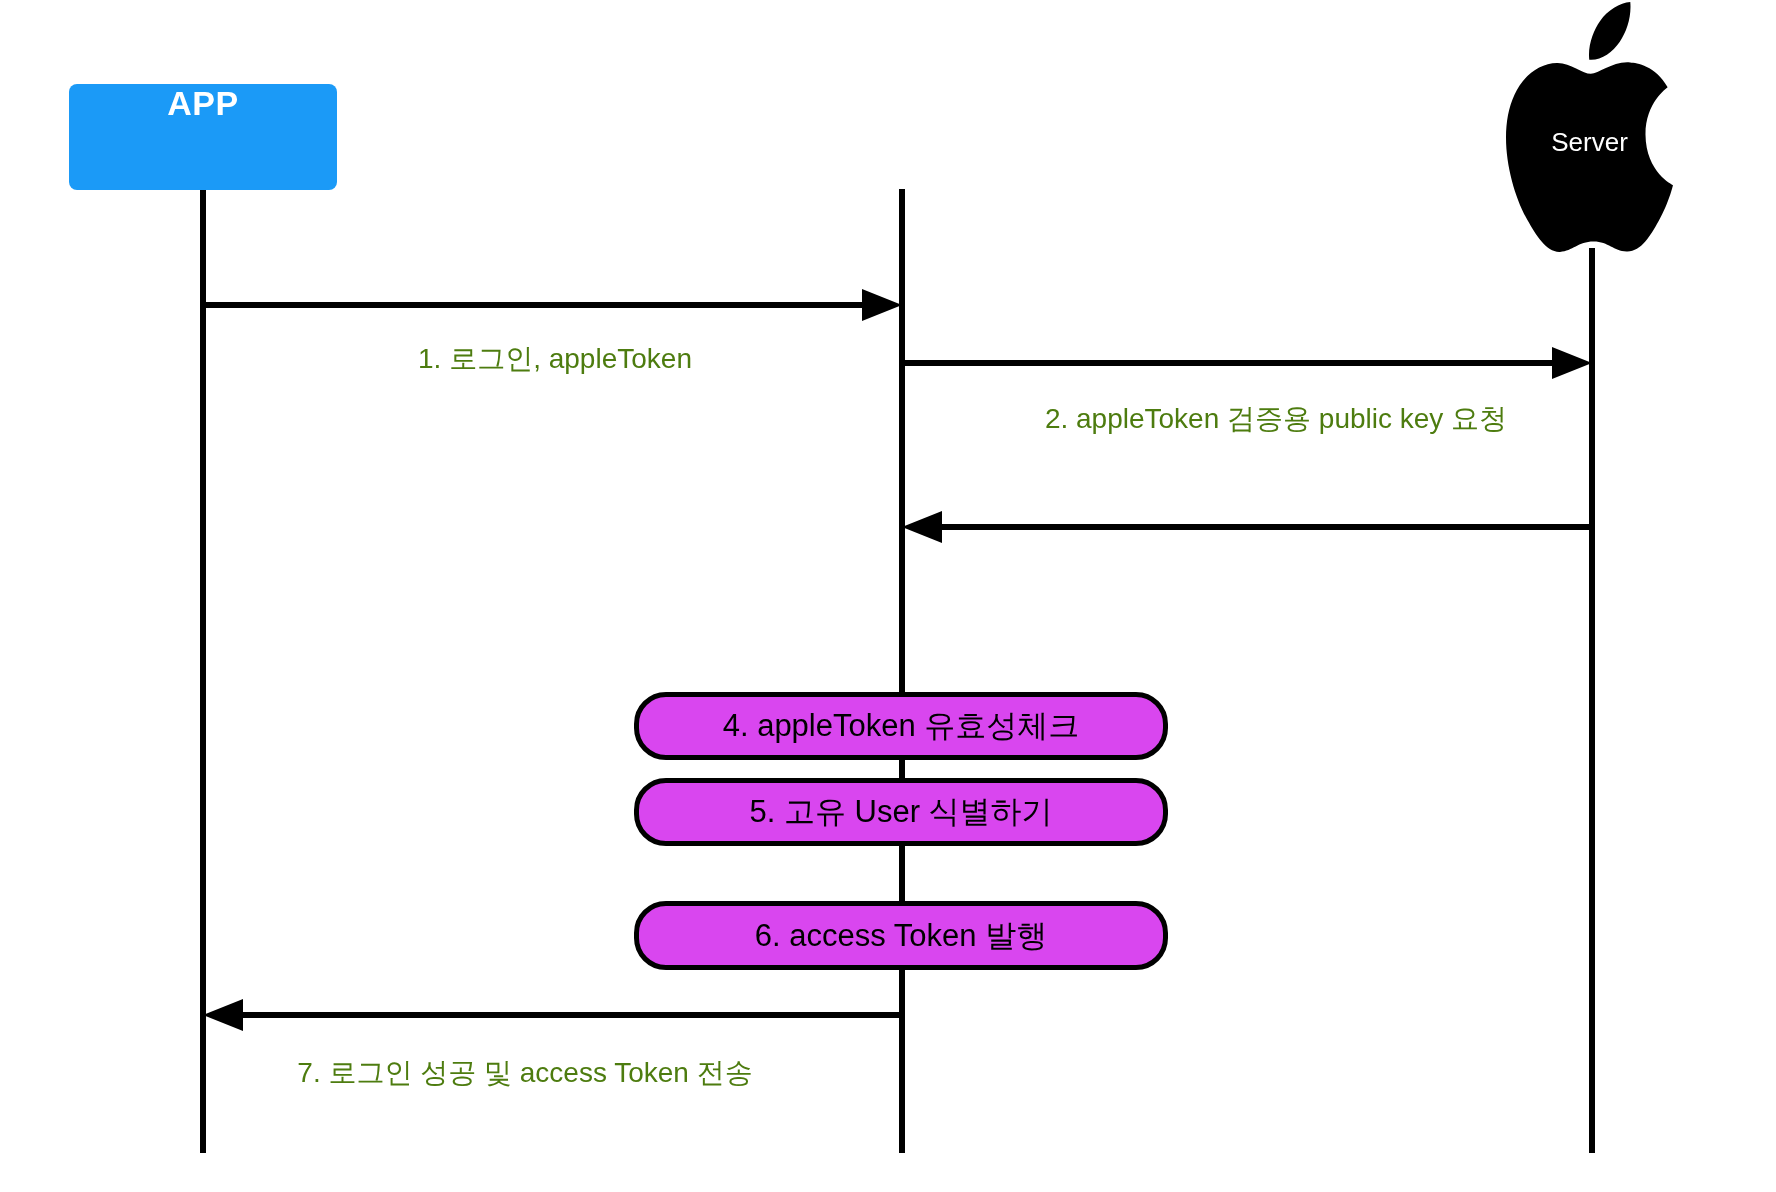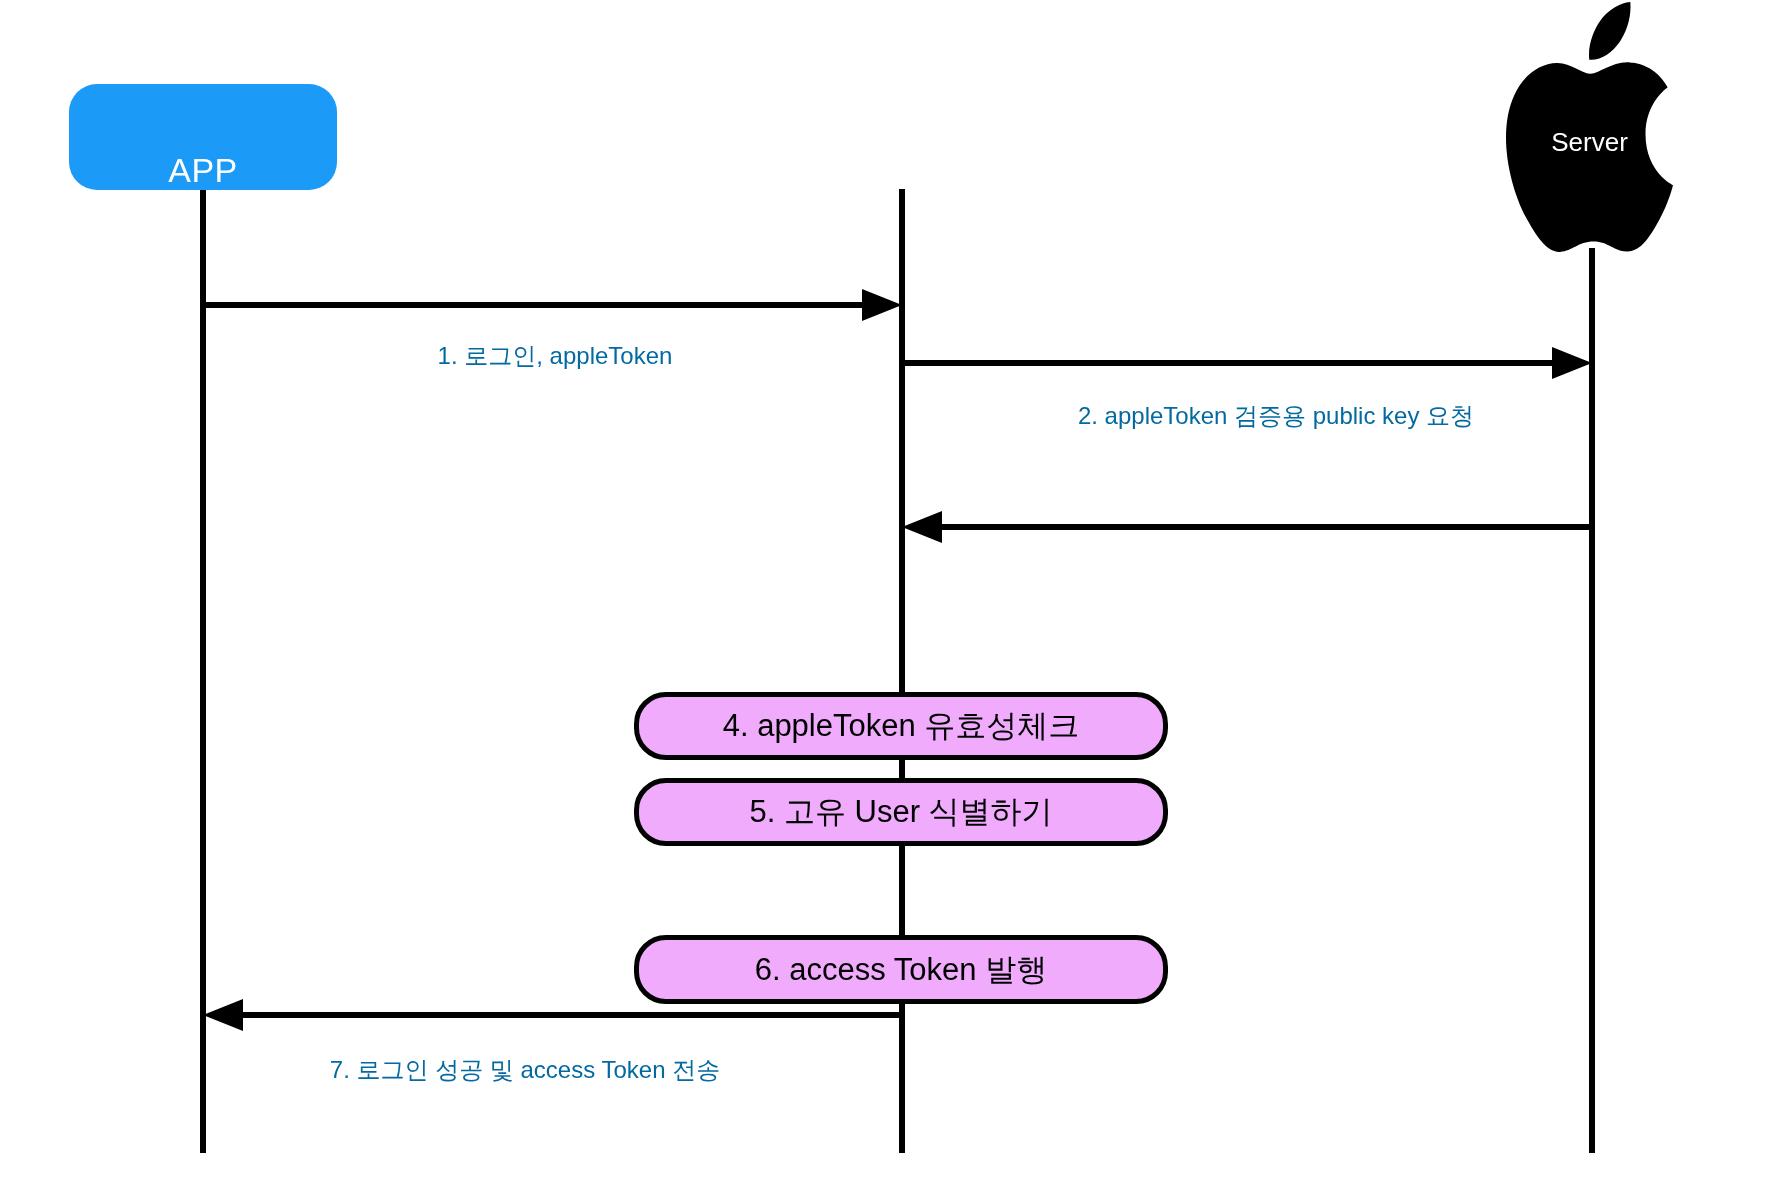--- a/index.html
+++ b/index.html
@@ -13,27 +13,28 @@
     width: 1776px;
     height: 1192px;
     background: #ffffff;
     overflow: hidden;
   }
   .actor-box {
     position: absolute;
     width: 268px;
     height: 106px;
     background: #1b9af7;
-    border-radius: 28px;
+    border-radius: 8px;
     display: flex;
-    align-items: flex-end;
+    align-items: flex-start;
     justify-content: center;
     color: #ffffff;
     font-size: 34px;
     letter-spacing: 0.5px;
+    font-weight: bold;
   }
   .lifeline {
     position: absolute;
     width: 6px;
     background: #000000;
   }
   .arrow-shaft {
     position: absolute;
     height: 6px;
     background: #000000;
@@ -44,30 +45,30 @@
     height: 0;
     border-top: 16px solid transparent;
     border-bottom: 16px solid transparent;
   }
   .arrow-head.right { border-left: 40px solid #000000; }
   .arrow-head.left  { border-right: 40px solid #000000; }
   .msg-label {
     position: absolute;
     transform: translateX(-50%);
     white-space: nowrap;
-    color: #0369a1;
-    font-size: 24px;
+    color: #4d7c0f;
+    font-size: 28px;
   }
   .process-box {
     position: absolute;
     left: 634px;
     width: 534px;
     height: 68px;
     box-sizing: border-box;
-    background: #f0abfc;
+    background: #d946ef;
     border: 5px solid #000000;
     border-radius: 32px;
     display: flex;
     align-items: center;
     justify-content: center;
     font-size: 31px;
     color: #000000;
     white-space: nowrap;
   }
   .apple-logo {
@@ -123,21 +124,21 @@
 
   <div class="arrow-shaft" style="left:940px; top:524px; width:652px;"></div>
   <div class="arrow-head left" style="left:902px; top:511px;"></div>
 
   <div class="process-box" style="top:692px;">
     <span>4. appleToken 유효성체크</span>
   </div>
   <div class="process-box" style="top:778px;">
     <span>5. 고유 User 식별하기</span>
   </div>
-  <div class="process-box" style="top:935px; height:69px;">
+  <div class="process-box" style="top:901px; height:69px;">
     <span>6. access Token 발행</span>
   </div>
 
   <div class="arrow-shaft" style="left:241px; top:1012px; width:661px;"></div>
   <div class="arrow-head left" style="left:203px; top:999px;"></div>
   <div class="msg-label" style="left:525px; top:1054px;">7. 로그인 성공 및 access Token 전송</div>
 
 </div>
 
 </body></html>

